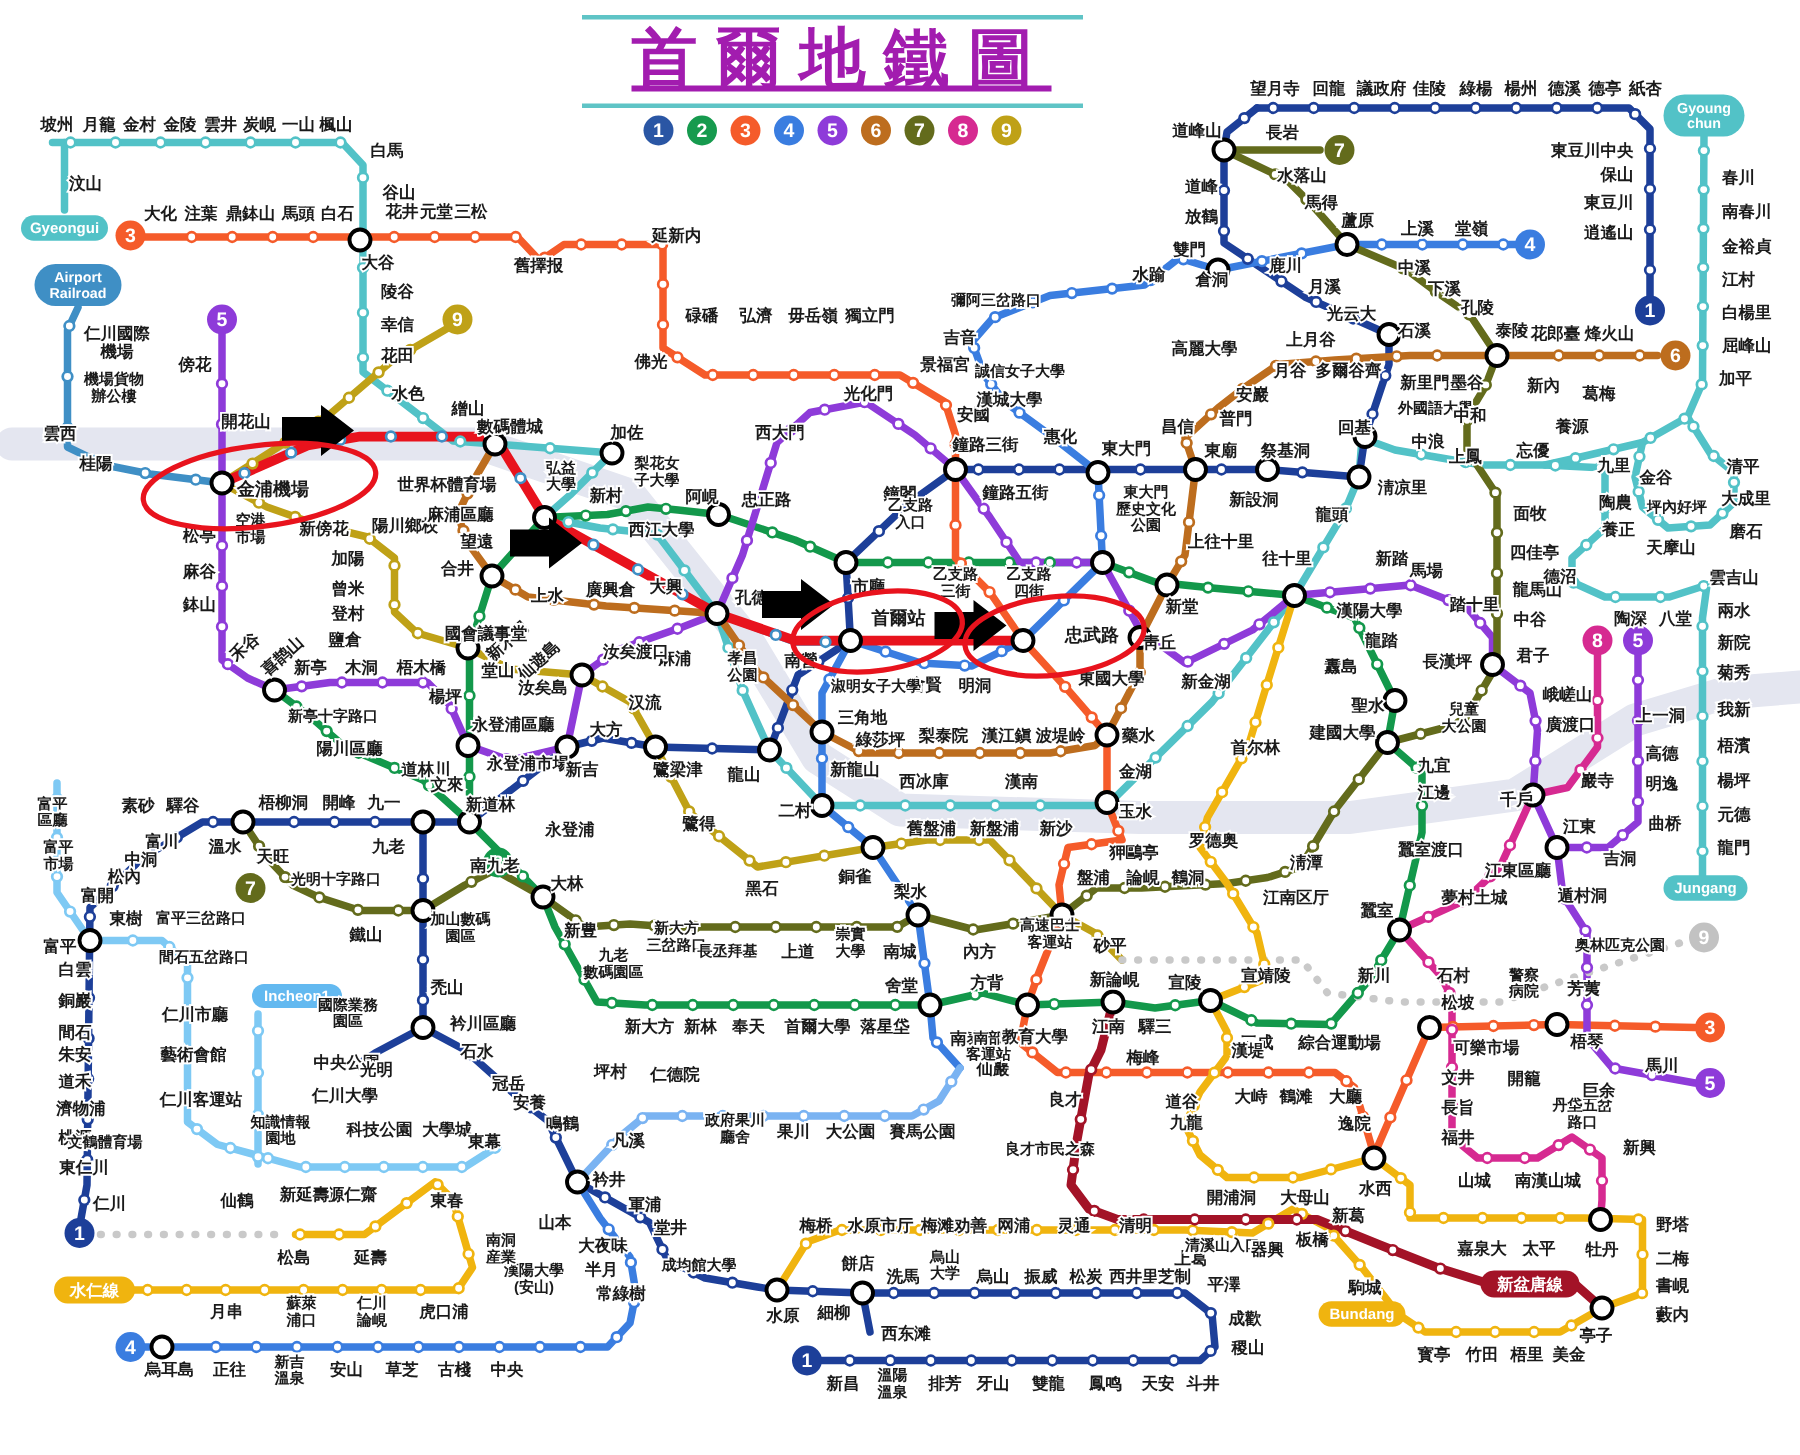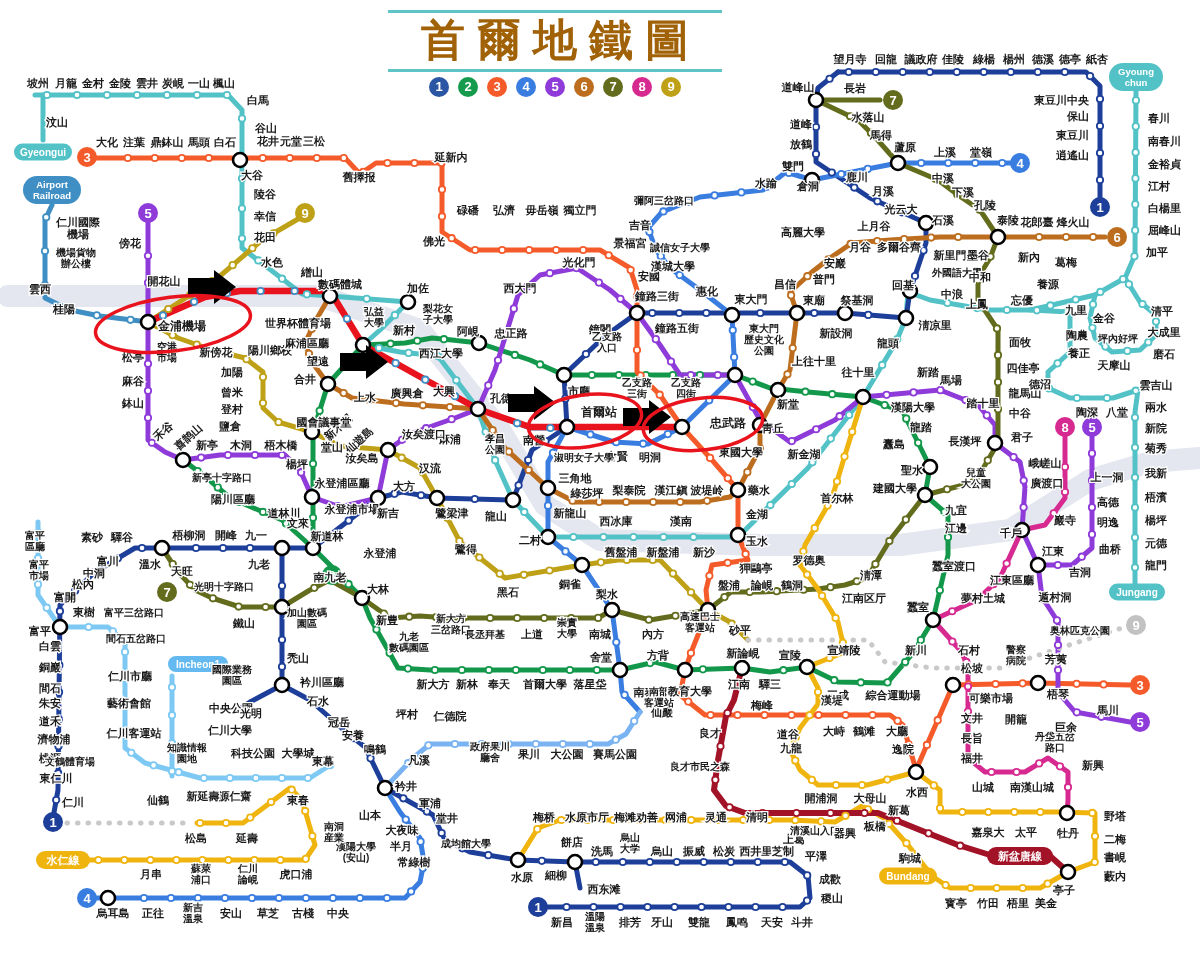--- a/index.html
+++ b/index.html
@@ -1225,21 +1225,21 @@
       <text x="728" y="427.32" text-anchor="middle" font-size="12" font-weight="bold" fill="#1a1a1a" stroke="#ffffff" stroke-width="2.5" paint-order="stroke">忠武路</text>
       <polygon points="188,278 214,278 214,270 236,287 214,304 214,296 188,296" fill="#000"></polygon>
       <polygon points="340,353 366,353 366,345 388,362 366,379 366,371 340,371" fill="#000"></polygon>
       <polygon points="508,394 534,394 534,386 556,403 534,420 534,412 508,412" fill="#000"></polygon>
       <polygon points="623,408 649,408 649,400 671,417 649,434 649,426 623,426" fill="#000"></polygon>
       <ellipse cx="173" cy="324" rx="78" ry="27" fill="none" stroke="#e8131d" stroke-width="3.5" transform="rotate(-7 173 324)"></ellipse>
       <ellipse cx="585" cy="421" rx="57" ry="26" fill="none" stroke="#e8131d" stroke-width="3.5" transform="rotate(-8 585 421)"></ellipse>
       <ellipse cx="703" cy="424" rx="60" ry="26" fill="none" stroke="#e8131d" stroke-width="3.5" transform="rotate(-6 703 424)"></ellipse>
     </svg>
   <div id="title-box" style="border-color: rgb(95, 196, 198);">
-    <h1 style="color: #a16207;">首爾地鐵圖</h1>
+    <h1 style="color: #a21caf; text-decoration: underline;">首爾地鐵圖</h1>
   </div>
   <div id="legend">
       <span class="lg-badge" style="background: rgb(42, 86, 164);">1</span>
       <span class="lg-badge" style="background: rgb(22, 154, 78);">2</span>
       <span class="lg-badge" style="background: rgb(245, 91, 42);">3</span>
       <span class="lg-badge" style="background: rgb(58, 125, 224);">4</span>
       <span class="lg-badge" style="background: rgb(142, 59, 217);">5</span>
       <span class="lg-badge" style="background: rgb(189, 109, 30);">6</span>
       <span class="lg-badge" style="background: rgb(99, 107, 28);">7</span>
       <span class="lg-badge" style="background: rgb(214, 42, 145);">8</span>

